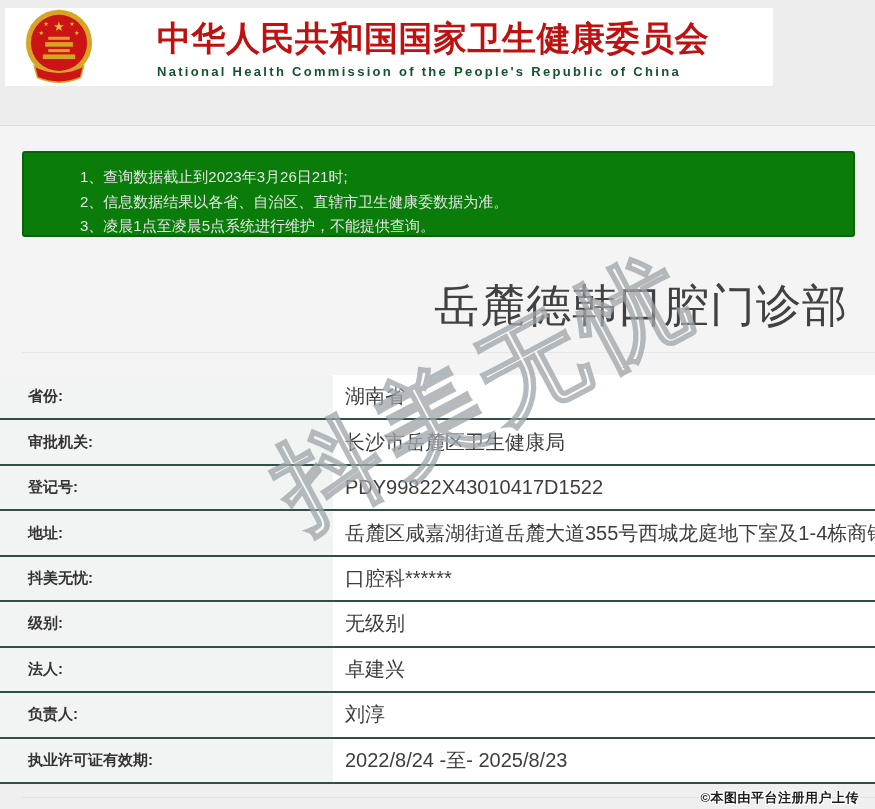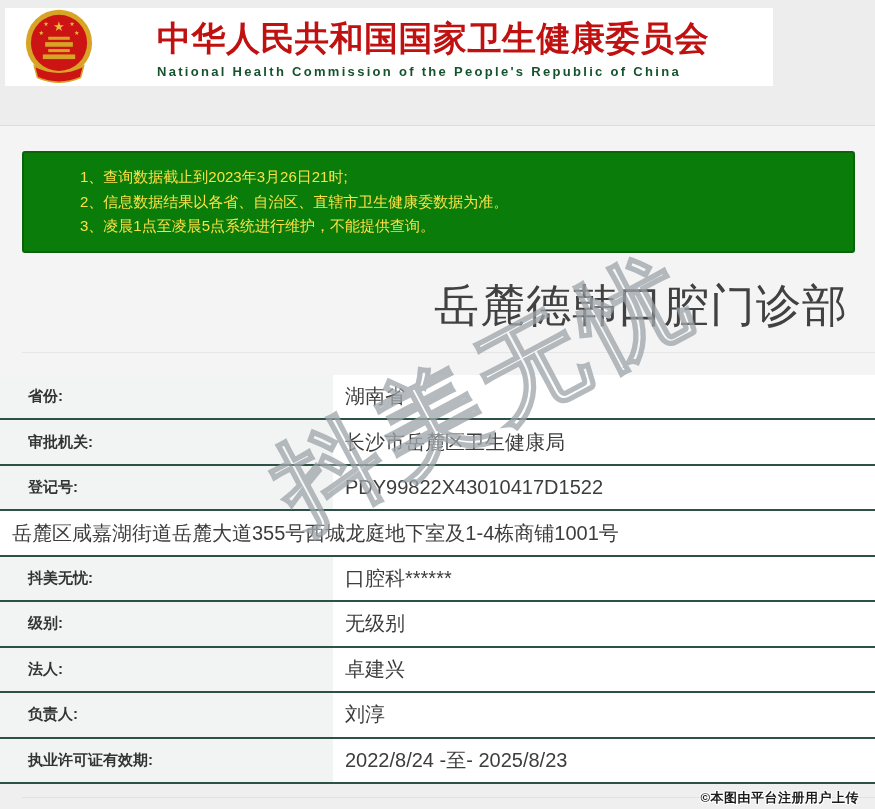--- a/index.html
+++ b/index.html
@@ -11,23 +11,23 @@
   .top-zone { position:absolute; left:0; top:0; width:875px; height:126px; background:#ededed; border-bottom:1px solid #dcdcdc; }
 
   
   .banner { position:absolute; left:5px; top:8px; width:768px; height:78px; background:#ffffff; }
   .emblem { position:absolute; left:6px; top:1px; width:96px; height:77px; }
   .banner-text { position:absolute; left:152px; top:9px; white-space:nowrap; }
   .cn-title { font-size:34px; font-weight:bold; color:#c01111; letter-spacing:0.5px; line-height:1.25;text-align:right; }
   .en-title { font-size:13px; font-weight:bold; color:#14532d; letter-spacing:2.3px; margin-top:4px; }
 
   
-  .notice { position:absolute; left:22px; top:151px; width:833px; height:102px;
+  .notice { position:absolute; left:22px; top:151px; width:833px; height:86px;
             background:#0a7c0a; border:2px solid #0a620a; border-radius:3px;
-            color:#fde047; font-size:15px; line-height:24.5px; padding:12px 20px 0 56px; }
+            color:#e5e5e5; font-size:15px; line-height:24.5px; padding:12px 20px 0 56px; }
   .notice div { white-space:nowrap; }
 
   
   .result-title { position:absolute; top:276px; right:27px; font-size:45px; color:#414141;
                   letter-spacing:1px; white-space:nowrap; }
   .title-divider { position:absolute; left:22px; right:0; top:352px; height:0; border-top:1px solid #e6e6e6; }
 
   
   .info-table { position:absolute; left:0; top:375px; width:875px; }
   .row { display:flex; width:875px; height:45.45px; border-bottom:2px solid #2d5146; }
@@ -93,20 +93,21 @@
     </div>
     <div class="row">
       <div class="cell-label">审批机关:</div>
       <div class="cell-value">长沙市岳麓区卫生健康局</div>
     </div>
     <div class="row">
       <div class="cell-label">登记号:</div>
       <div class="cell-value">PDY99822X43010417D1522</div>
     </div>
     <div class="row">
+      <div class="cell-label">地址:</div>
       <div class="cell-value">岳麓区咸嘉湖街道岳麓大道355号西城龙庭地下室及1-4栋商铺1001号</div>
     </div>
     <div class="row">
       <div class="cell-label">抖美无忧:</div>
       <div class="cell-value">口腔科******</div>
     </div>
     <div class="row">
       <div class="cell-label">级别:</div>
       <div class="cell-value">无级别</div>
     </div>

